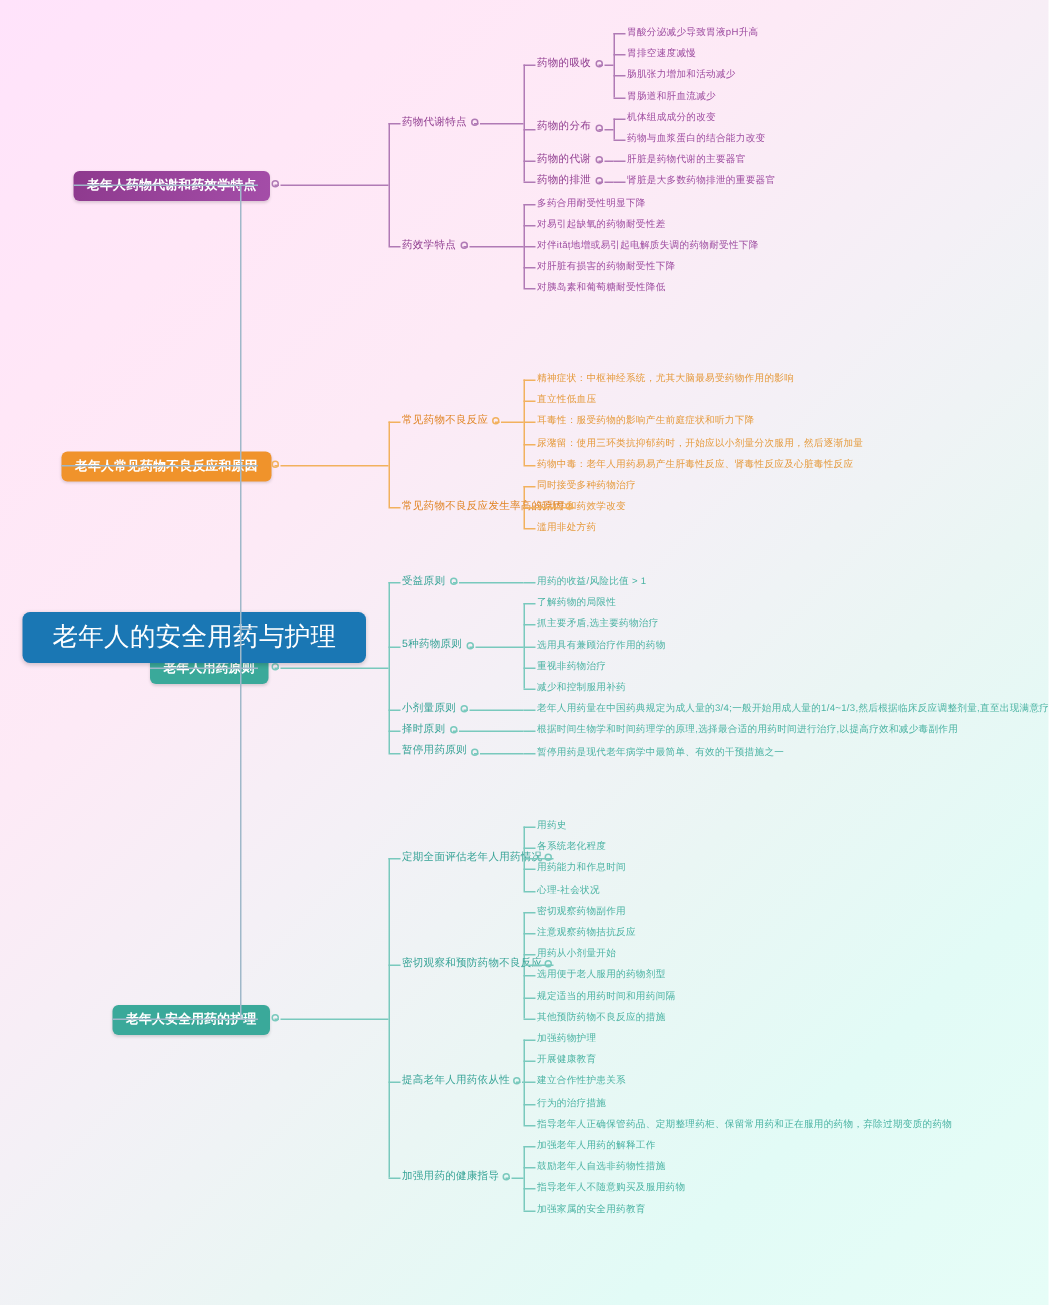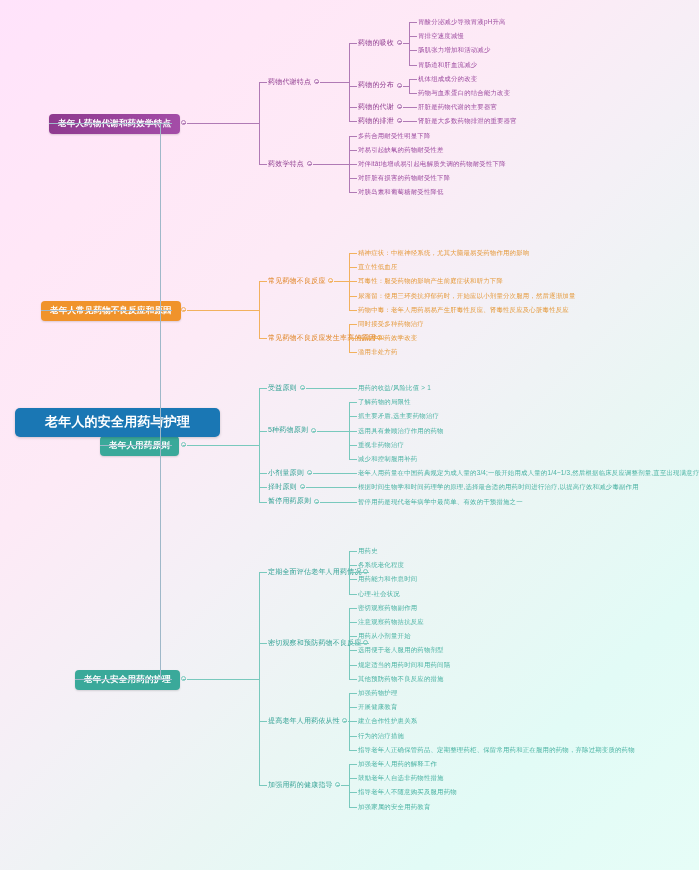--- a/index.html
+++ b/index.html
@@ -16,23 +16,23 @@
     position:absolute;
     white-space:nowrap;
     line-height:1.15;
     letter-spacing:.2px;
   }
 
   
   .root {
     background:#1a77b4;
     color:#fff;
-    font-weight:bold;
-    font-size:13px;
-    padding:7px 30px;
+    font-weight:normal;
+    font-size:17px;
+    padding:7px 20px;
     border-radius:5px;
     box-shadow:0 1px 3px rgba(0,0,0,.18);
   }
 
   
   .l1 {
     color:#fff;
     font-weight:bold;
     font-size:8.5px;
     padding:5px 9px;

